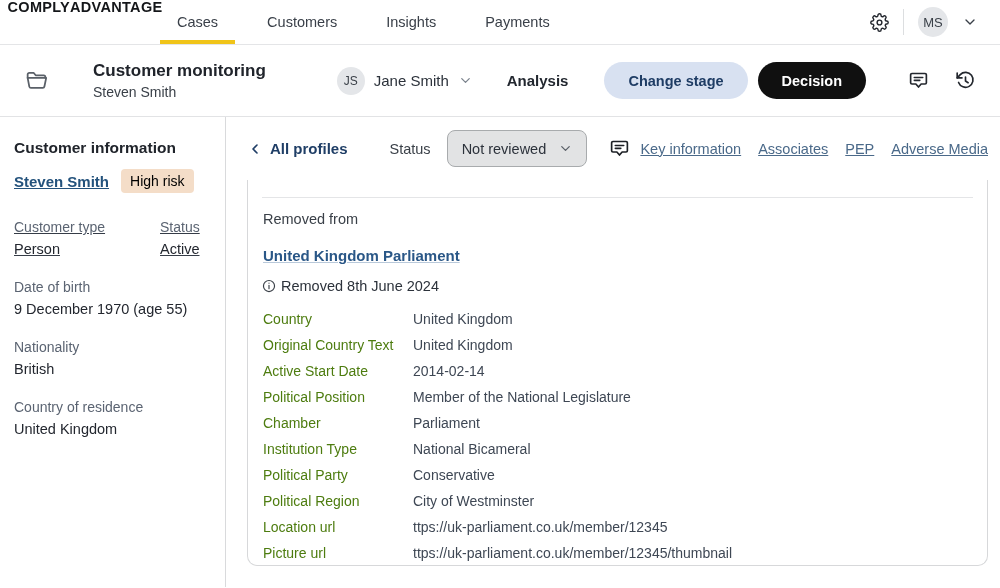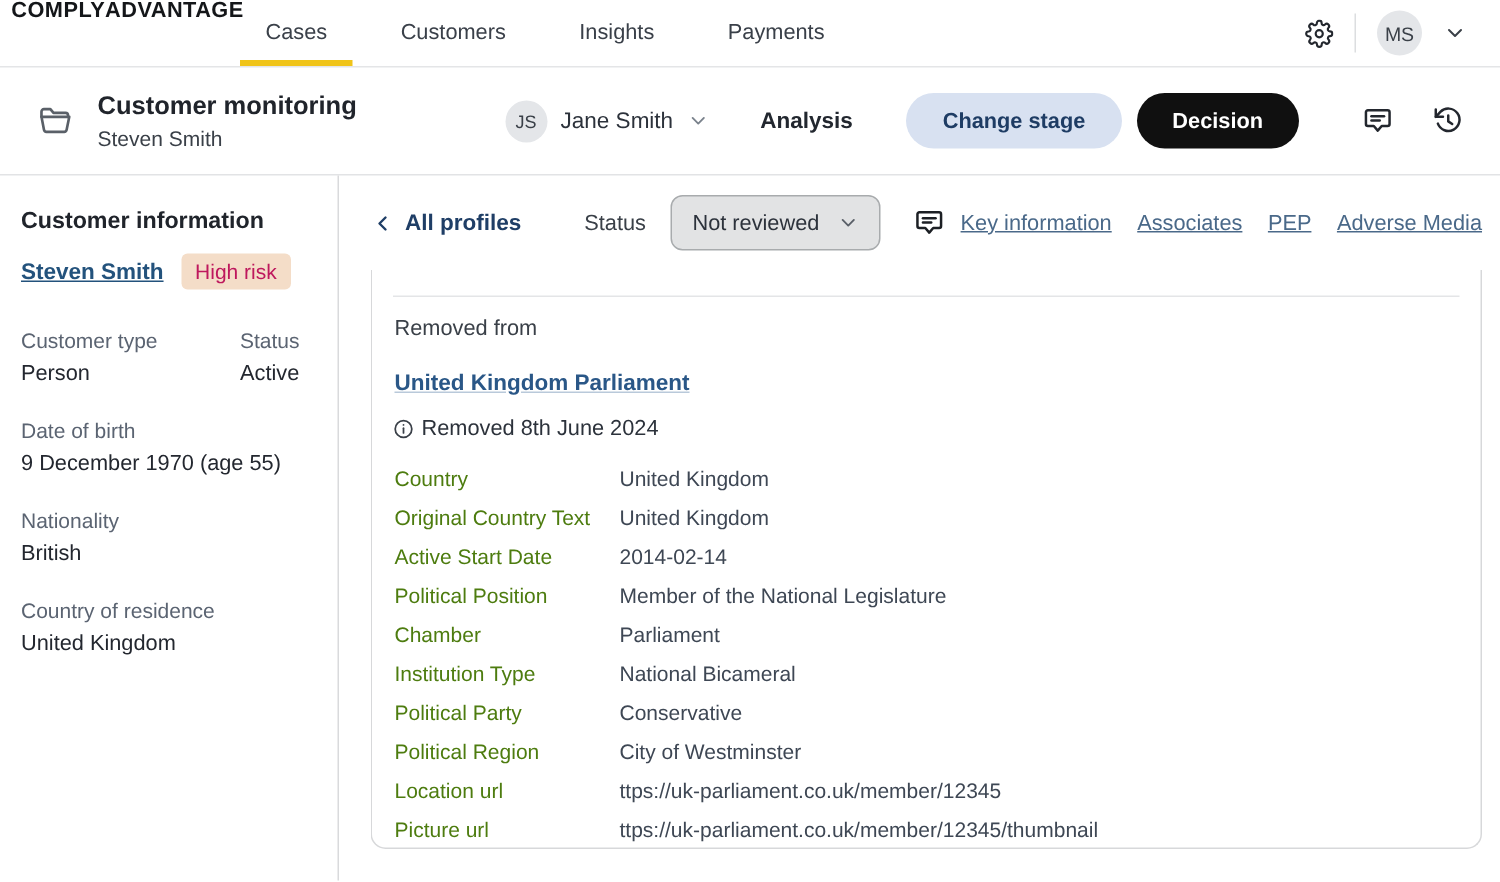--- a/index.html
+++ b/index.html
@@ -11,42 +11,42 @@
   .logo { display:flex; flex-direction:row; justify-content:center; font-weight:800; font-size:14.5px; line-height:1.02; letter-spacing:.3px; color:#141619; width:150px; }
   .nav-items { display:flex; align-items:stretch;gap:15px; }
   .nav-item { display:flex; align-items:center; padding:0 17px; font-size:14.5px; color:#3a4049; cursor:pointer; border-bottom:4px solid transparent; border-top:4px solid transparent; }
   .nav-item.active { border-bottom-color:#f0c419; }
   .nav-right { margin-left:auto; display:flex; align-items:center; gap:14px; padding-right:22px; }
   .icon-btn { background:none; border:none; cursor:pointer; color:#23272e; display:flex; align-items:center; }
   .nav-divider { width:1px; height:26px; background:#dcdee0; }
   .avatar { width:30px; height:30px; border-radius:50%; background:#e4e6e9; color:#3a4048; font-size:13px; font-weight:400; display:flex; align-items:center; justify-content:center; }
 
   
-  .case-header { height:72px; display:flex; align-items:center; border-bottom:1px solid #e2e3e5; padding:0 24px; }
+  .case-header { height:72px; display:flex; align-items:center; border-bottom:1px solid #e2e3e5; padding:0 24px;gap:28px; }
   .folder-wrap { color:#5a6068; margin-right:16px; display:flex; }
   .title-block .title { font-size:17px; font-weight:700; color:#20242b; }
   .title-block .subtitle { font-size:14px; color:#3a4048; margin-top:3px; }
   .header-right { margin-left:auto; display:flex; align-items:center; }
   .assignee { display:flex; align-items:center; gap:9px; cursor:pointer; }
   .avatar.small { width:28px; height:28px; font-size:12px; }
   .assignee-name { font-size:15px; color:#2c323b; }
   .analysis-link { font-size:15px; font-weight:700; color:#22272f; margin:0 36px 0 34px; cursor:pointer; }
   .pill { border:none; border-radius:20px; height:37px; padding:0 24px; font-size:14.5px; font-weight:700; cursor:pointer; font-family:inherit; }
   .pill.light { background:#d8e1f1; color:#1e3c64; margin-right:10px; }
   .pill.dark { background:#101010; color:#fff; }
   .header-icons { display:flex; align-items:center; gap:26px; margin-left:42px; }
 
   
   .body-wrap { display:flex; height:470px; }
   .sidebar { width:226px; border-right:1px solid #d9dadc; padding:22px 14px; flex-shrink:0; }
   .sidebar-title { font-size:15.5px; font-weight:700; color:#20242b; }
   .cust-row { display:flex; align-items:center; gap:12px; margin-top:12px; }
   .cust-link { font-size:15px; font-weight:700; color:#23527c; text-decoration:underline; cursor:pointer; }
-  .risk-badge { background:#f4ddc8; color:#be185d; font-size:14px; padding:4px 9px; border-radius:4px; }
-  .field-grid { display:grid; grid-template-columns:146px auto; margin-top:26px; }
+  .risk-badge { background:#f4ddc8; color:#000000; font-size:14px; padding:4px 9px; border-radius:4px; }
+  .field-grid { display:grid; grid-template-columns:146px auto; margin-top:26px;text-decoration:underline; }
   .f-label { font-size:14px; color:#5b6472; }
   .f-value { font-size:14.5px; color:#23272f; margin-top:6px; }
   .field { margin-top:22px; }
 
   
   .main { flex:1; padding:0 12px 0 21px; display:flex; flex-direction:column; }
   .main-toolbar { height:63px; display:flex; align-items:center; flex-shrink:0; }
   .back-link { display:flex; align-items:center; gap:7px; color:#1f3e66; font-size:15px; font-weight:700; cursor:pointer; }
   .status-label { font-size:14.5px; color:#3a4048; margin-left:42px; }
   .status-dd { margin-left:16px; display:flex; align-items:center; gap:12px; background:#e2e3e4; border:1px solid #a8abad; border-radius:8px; height:37px; padding:0 13px 0 14px; font-size:14.5px; color:#2c323b; cursor:pointer; font-family:inherit; }

